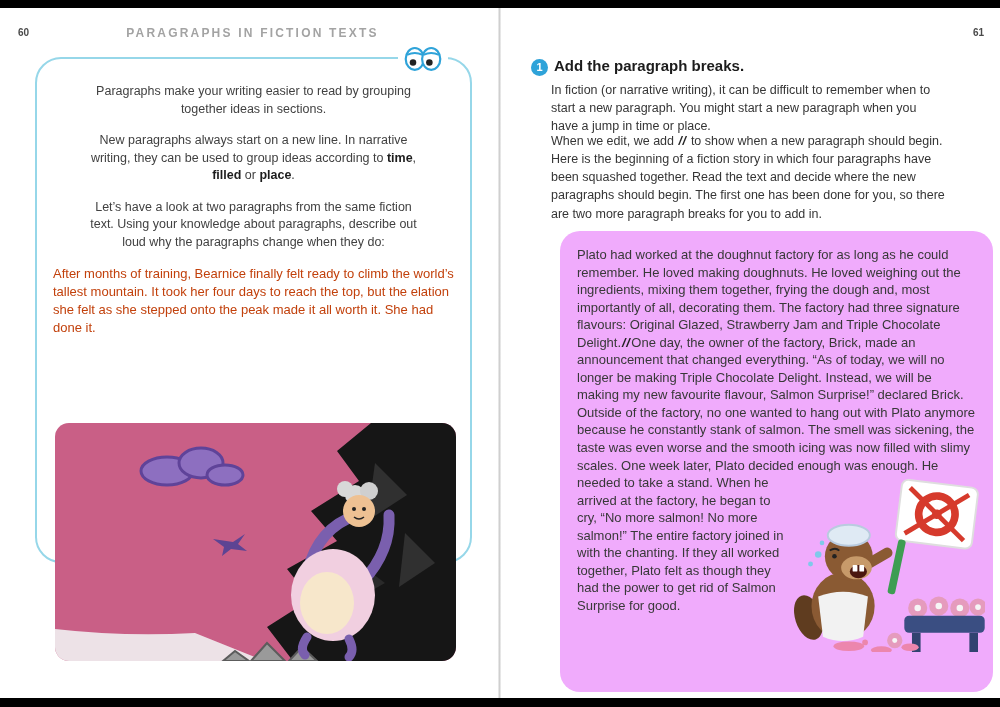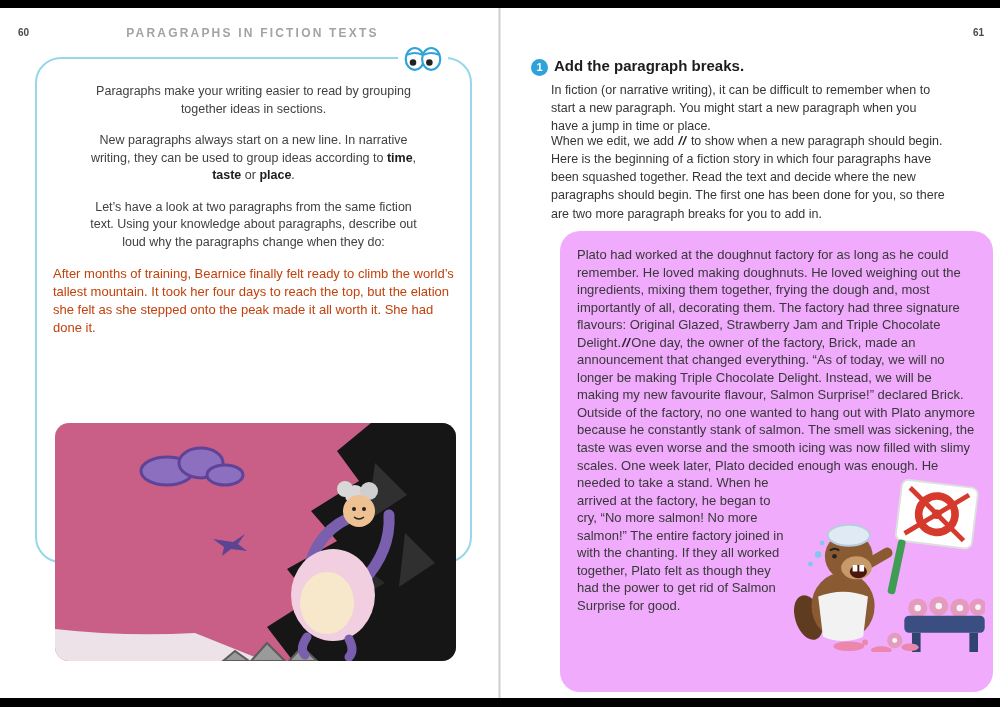--- a/index.html
+++ b/index.html
@@ -78,21 +78,21 @@
           <ellipse cx="31" cy="15" rx="10" ry="12" fill="#fff" stroke="#2fa3d9" stroke-width="2.4"></ellipse>
           <path d="M4.5 10.5 Q13 6.5 21.5 10.5" fill="none" stroke="#2fa3d9" stroke-width="2"></path>
           <path d="M22.5 10.5 Q31 6.5 39.5 10.5" fill="none" stroke="#2fa3d9" stroke-width="2"></path>
           <circle cx="11" cy="19" r="3.6" fill="#222"></circle>
           <circle cx="29" cy="19" r="3.6" fill="#222"></circle>
         </svg>
       </span>
 
       <div class="intro-text">
         <p>Paragraphs make your writing easier to read by grouping together ideas in sections.</p>
-        <p><span>New paragraphs always start on a new line. In narrative writing, they can be used to group ideas according to </span><b>time</b><span>, </span><b>taste</b><span> or </span><b>place</b><span>.</span></p>
+        <p><span>New paragraphs always start on a new line. In narrative writing, they can be used to group ideas according to </span><b>time</b><span>, </span><b>filled</b><span> or </span><b>place</b><span>.</span></p>
         <p>Let’s have a look at two paragraphs from the same fiction text. Using your knowledge about paragraphs, describe out loud why the paragraphs change when they do:</p>
       </div>
 
       <div class="example-text">
         <p>After months of training, Bearnice finally felt ready to climb the world’s tallest mountain. It took her four days to reach the top, but the elation she felt as she stepped onto the peak made it all worth it. She had done it.</p>
       </div>
 
       <div class="cliff-illus">
         <svg viewBox="0 0 401 238" preserveAspectRatio="none" aria-hidden="true">
           <rect width="401" height="238" fill="#c95f86"></rect>

